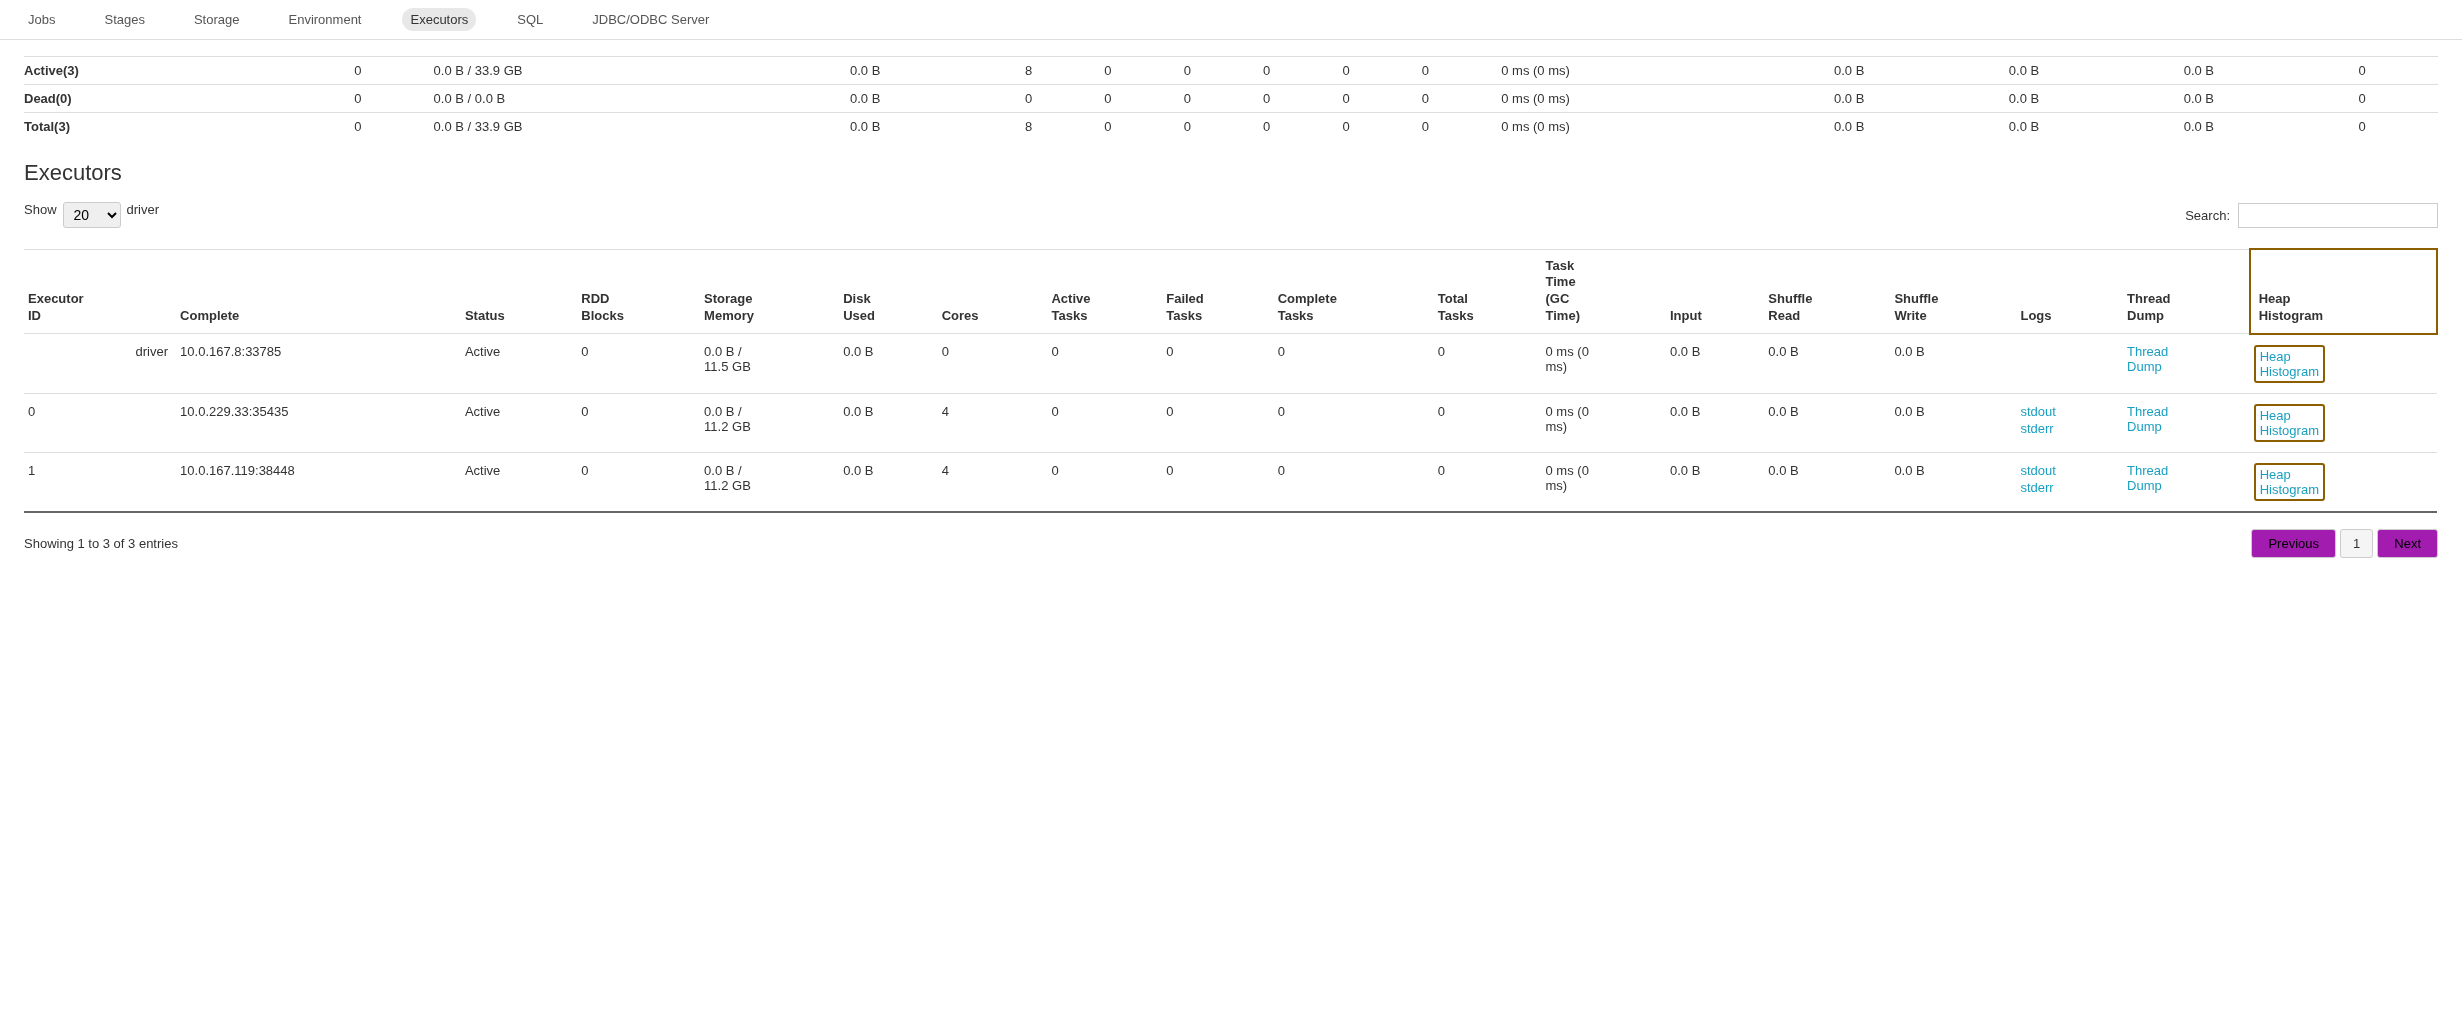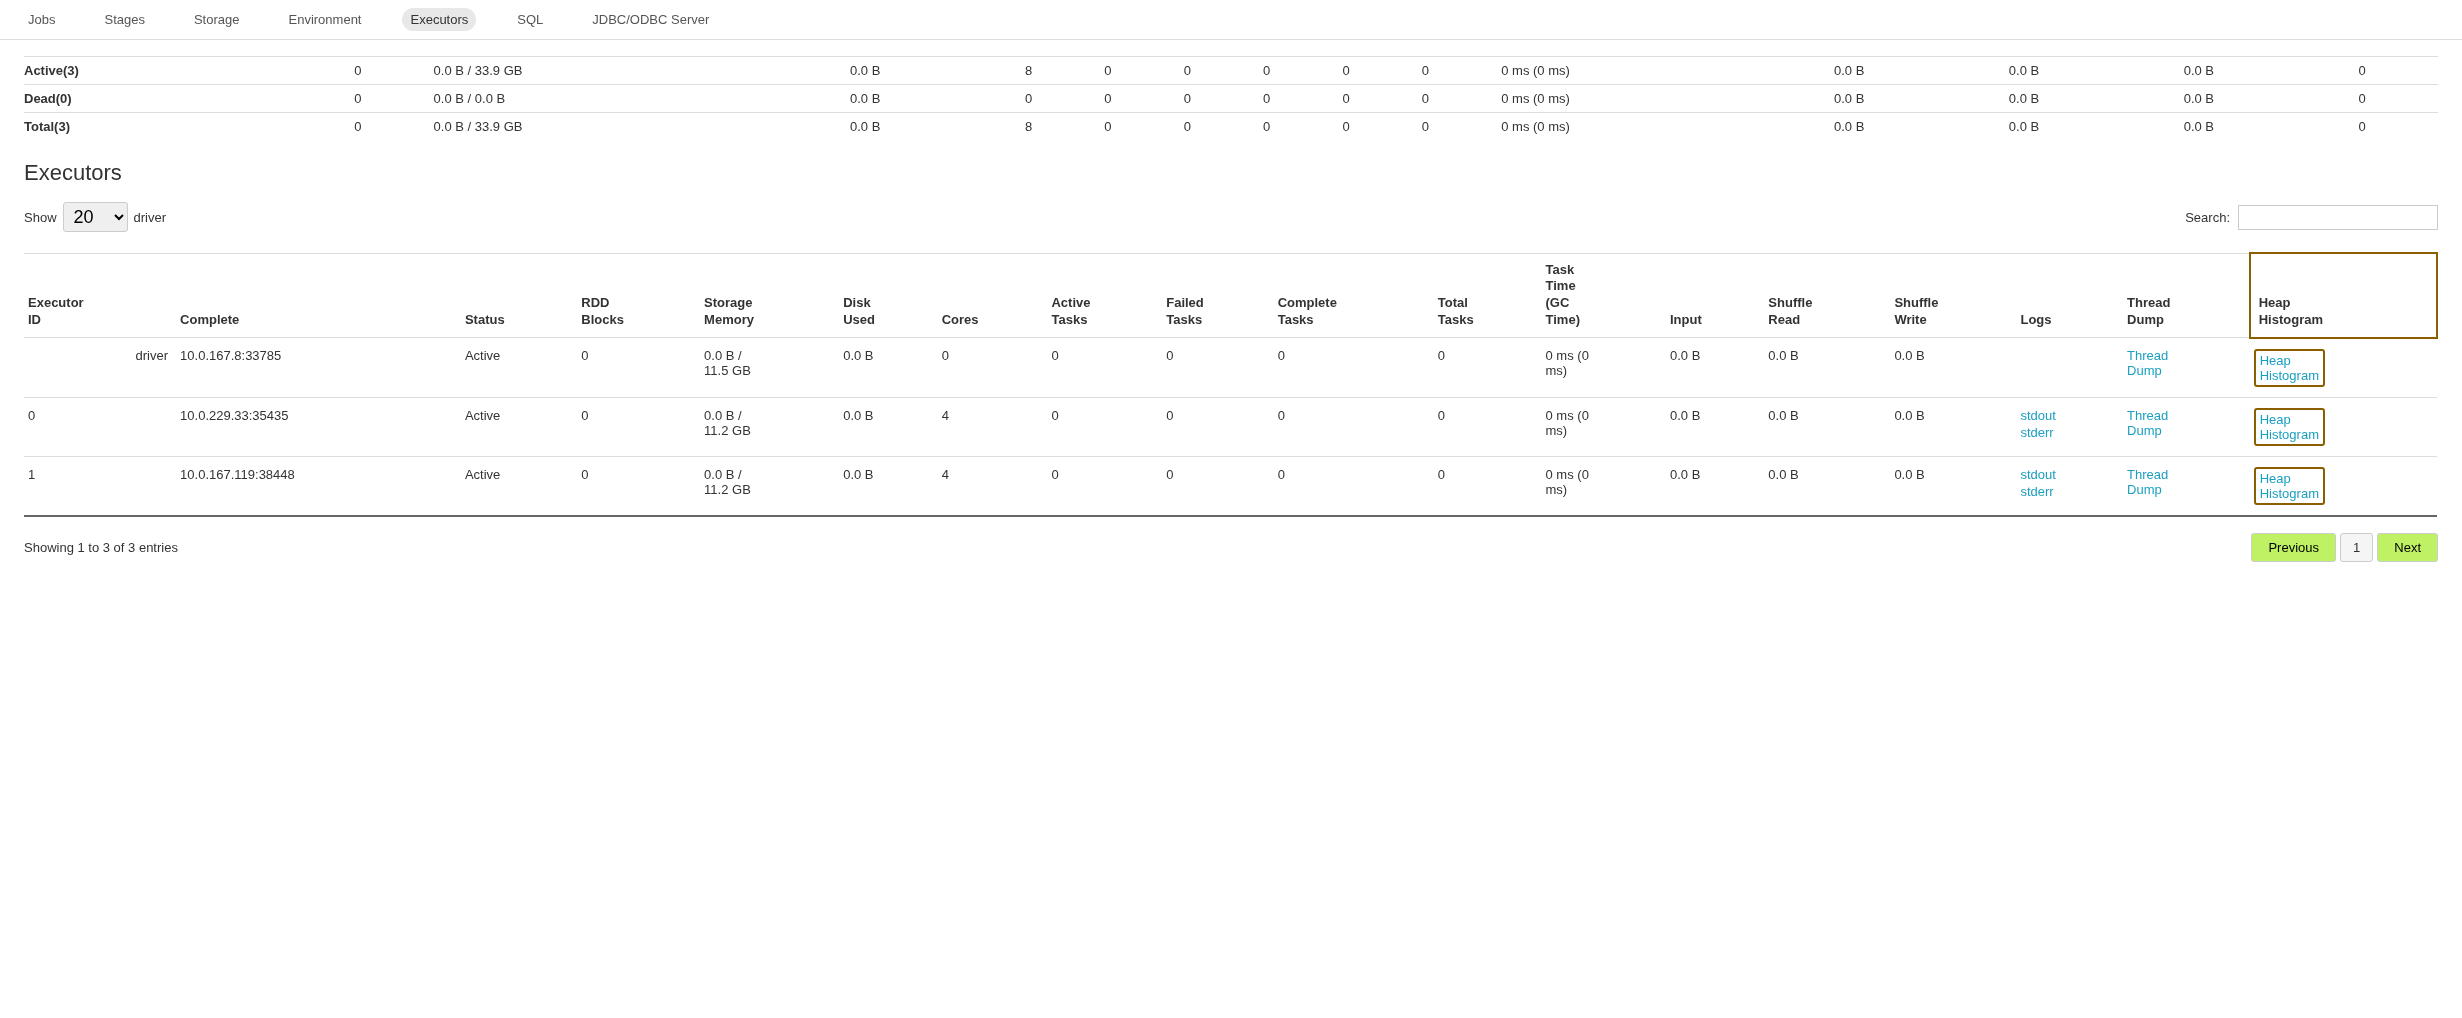--- a/index.html
+++ b/index.html
@@ -55,28 +55,27 @@
       color: #333;
     }
     .controls-row {
       display: flex;
       justify-content: space-between;
       align-items: center;
       margin-bottom: 20px;
     }
     .show-entries {
       display: flex;
-      align-items: center;
       gap: 6px;
     }
     .show-entries select {
       padding: 3px 6px;
       border: 1px solid #ccc;
       border-radius: 3px;
-      font-size: 18px;
+      font-size: 14px;
     }
     .search-row {
       display: flex;
       align-items: center;
       gap: 8px;
     }
     .search-row input {
       border: 1px solid #ccc;
       padding: 4px 8px;
       font-size: 13px;
@@ -122,21 +121,21 @@
       padding: 16px 0 8px 0;
     }
     .pagination {
       display: flex;
       gap: 4px;
       align-items: center;
     }
     .pagination button {
       padding: 6px 16px;
       border: 1px solid #ccc;
-      background: #bef264;
+      background: #a21caf;
       cursor: pointer;
       border-radius: 3px;
       font-size: 13px;
     }
     .pagination .page-num {
       padding: 6px 12px;
       border: 1px solid #ccc;
       background: #f5f5f5;
       border-radius: 3px;
       font-size: 13px;

